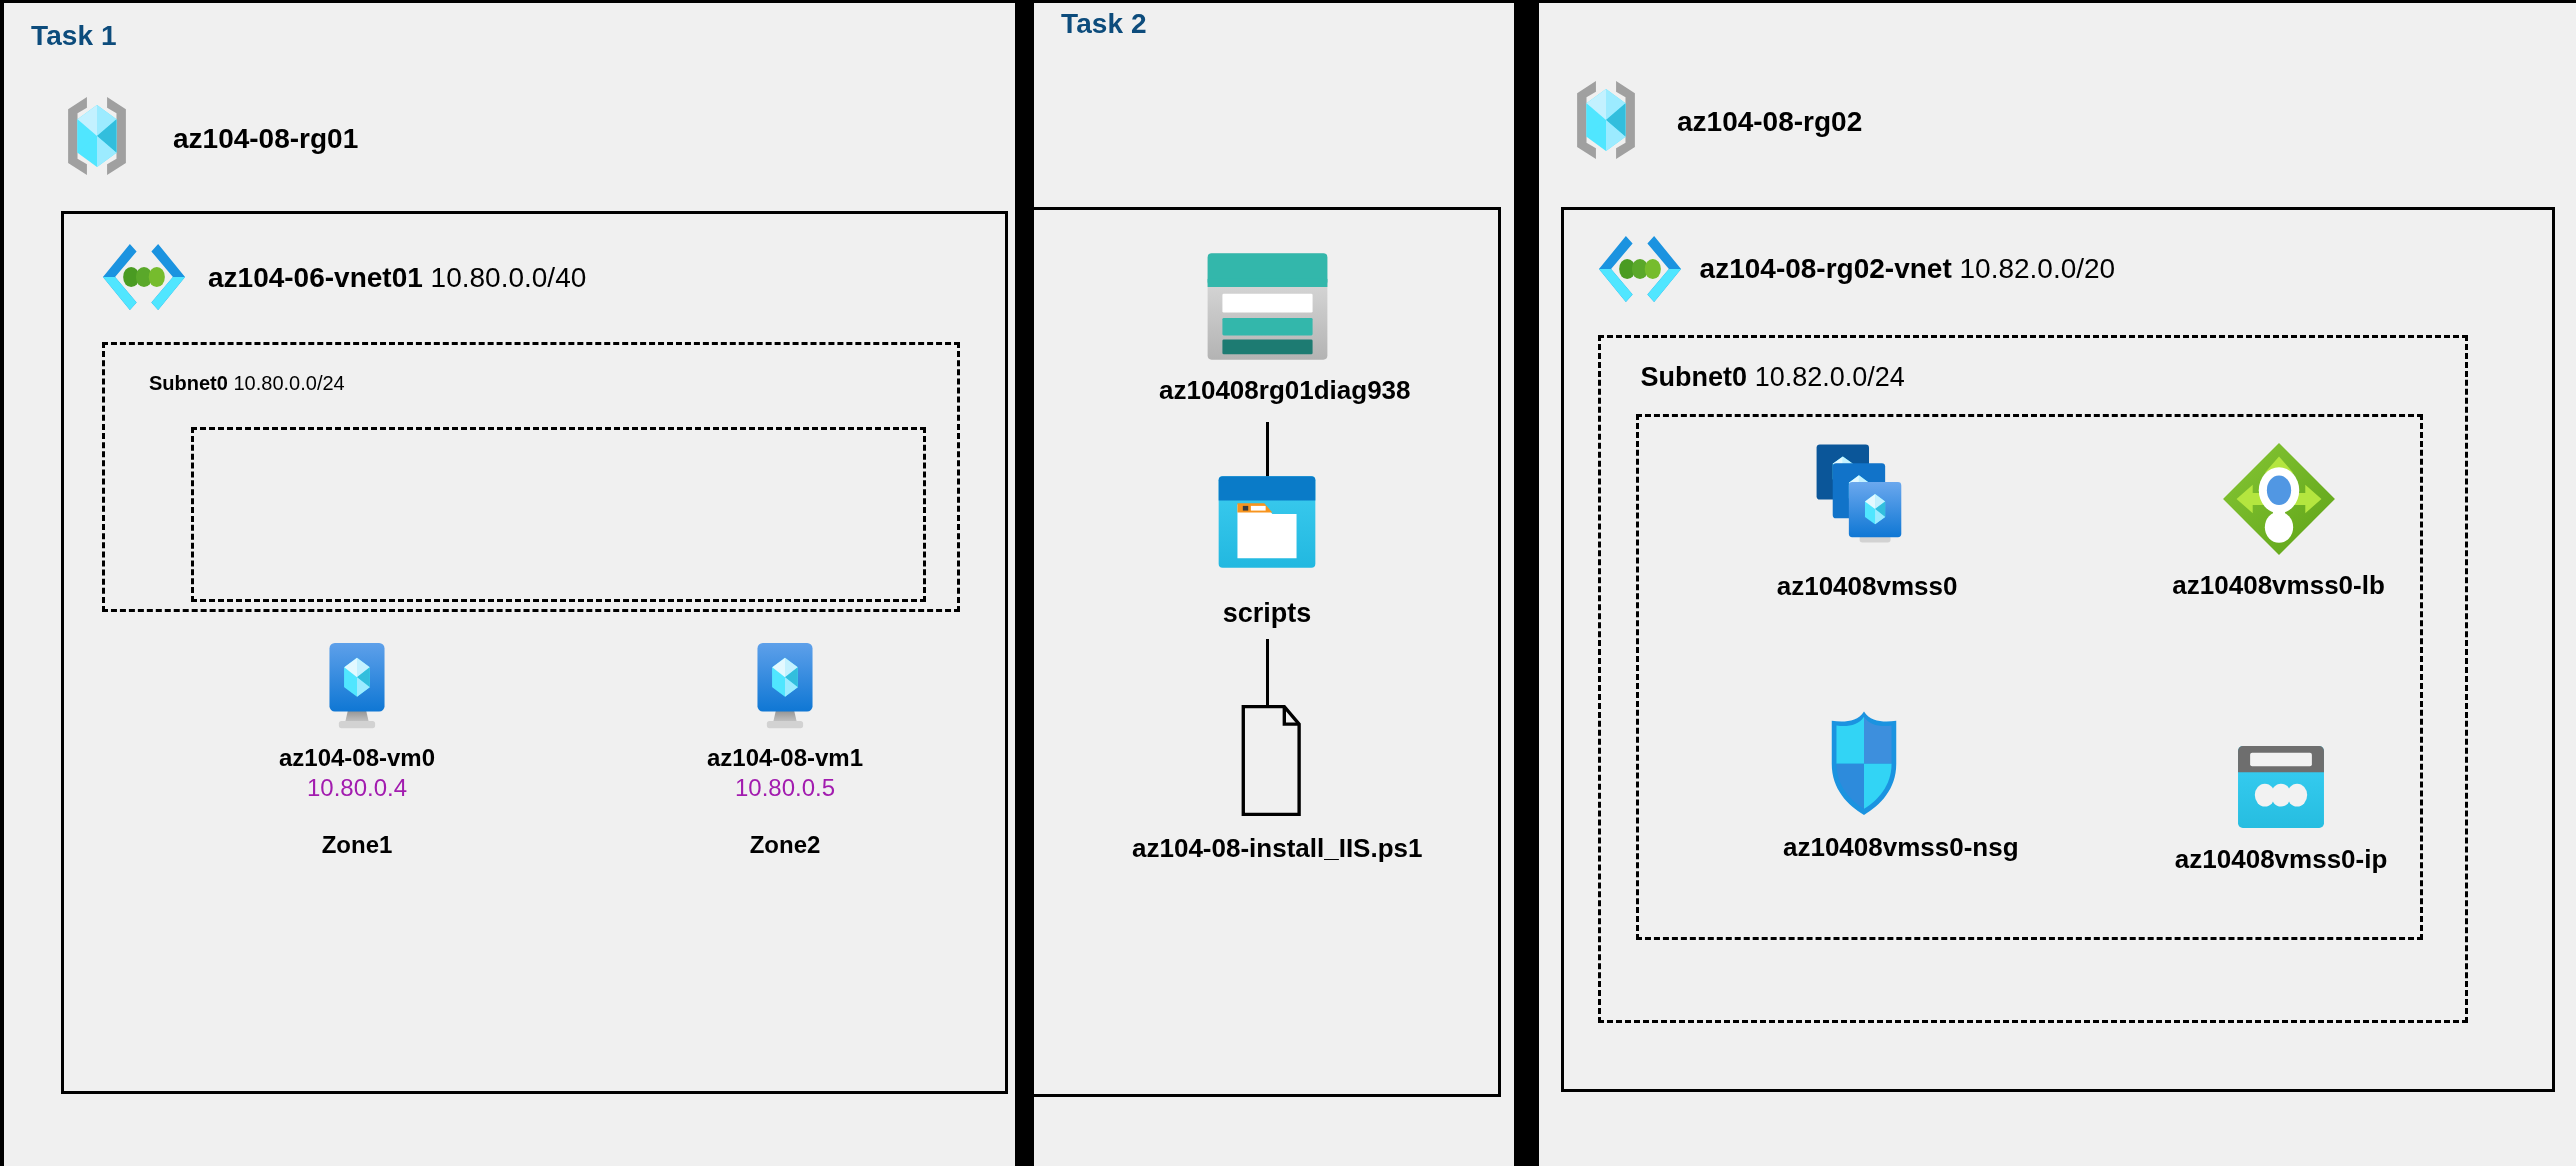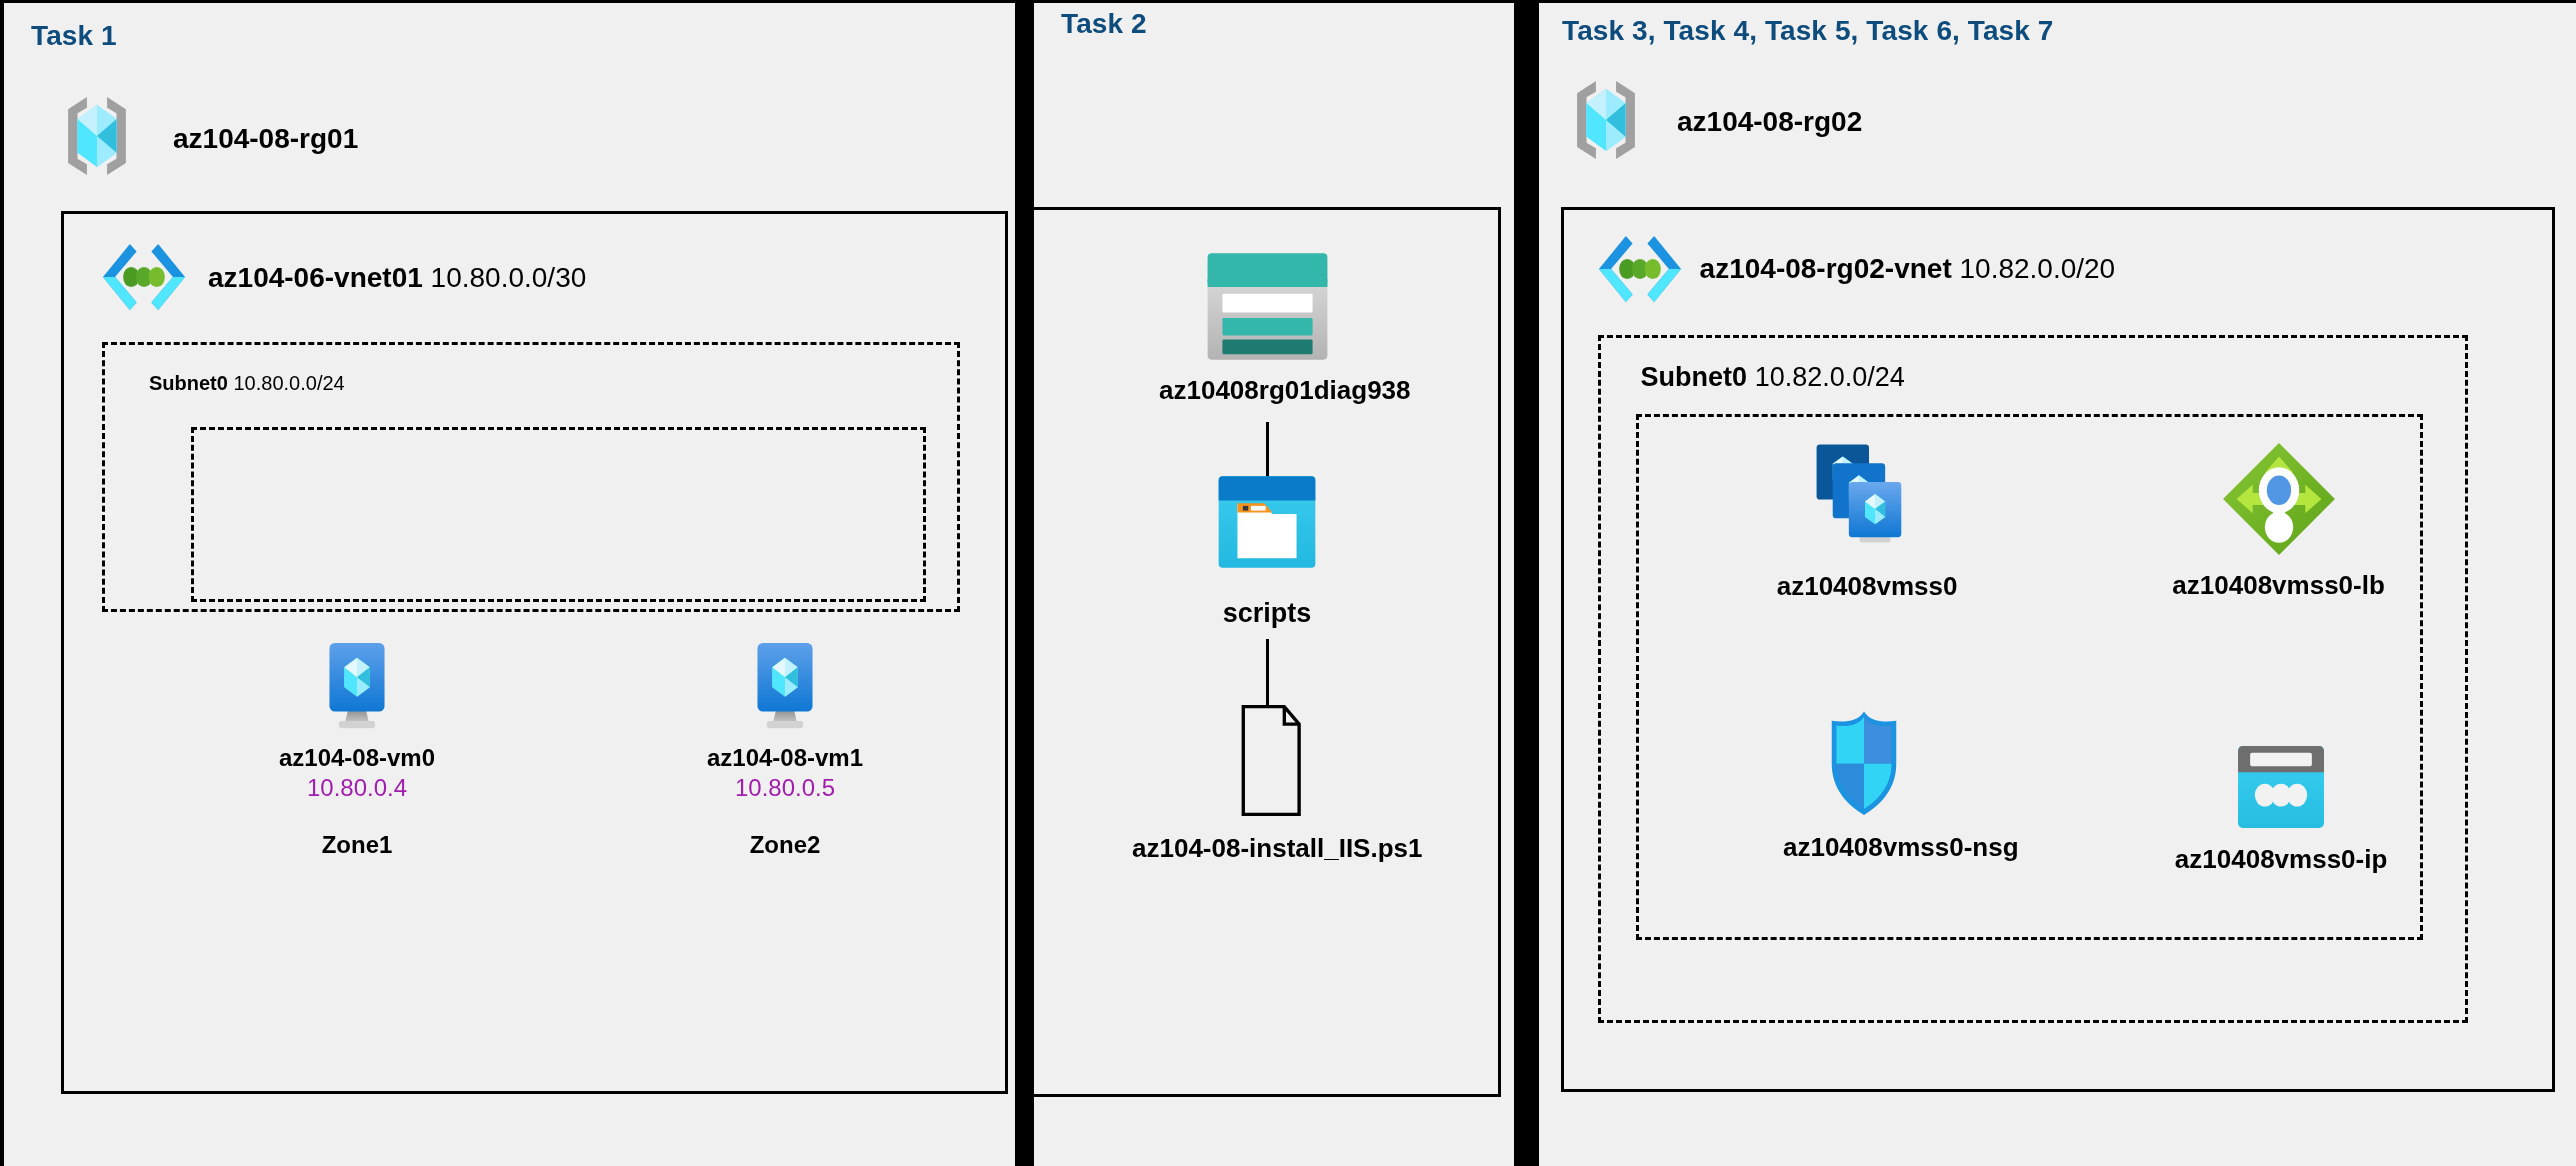--- a/index.html
+++ b/index.html
@@ -84,21 +84,21 @@
           <path d="M44 6 L54 17 L22 55 L54 93 L44 104 L4 55 Z" fill="#1b93e0"></path>
           <path d="M22 55 L54 93 L44 104 L4 55 Z" fill="#50e6ff"></path>
           <path d="M86 6 L76 17 L108 55 L76 93 L86 104 L126 55 Z" fill="#1b93e0"></path>
           <path d="M108 55 L76 93 L86 104 L126 55 Z" fill="#50e6ff"></path>
           <ellipse cx="46" cy="55" rx="12" ry="15" fill="#4a9b22"></ellipse>
           <ellipse cx="65" cy="55" rx="12" ry="15" fill="#5aa82a"></ellipse>
           <ellipse cx="84" cy="55" rx="12" ry="15" fill="#76bc2d"></ellipse>
         </svg>
       </div>
       <div class="res-label" style="left:144px; top:48px; font-size:28px;">
-        <b>az104-06-vnet01</b><span>&nbsp;</span><span class="cidr">10.80.0.0/30</span>
+        <b>az104-06-vnet01</b><span>&nbsp;</span><span class="cidr">10.80.0.0/40</span>
       </div>
 
       <div class="dashed-box" style="left:38px; top:128px; width:858px; height:270px;">
         <div class="res-label" style="left:44px; top:27px; font-size:20px;">
           <b>Subnet0</b><span>&nbsp;</span><span class="cidr">10.80.0.0/24</span>
         </div>
 
         <div class="dashed-box" style="left:86px; top:82px; width:735px; height:175px;"></div>
       </div>
 
@@ -225,21 +225,20 @@
       </div>
       <div class="cap" style="margin-top:17px; font-size:26px;">az104-08-install_IIS.ps1</div>
     </div>
 
   </div>
 
   <div class="divider" style="left:1514px; width:26px;"></div>
 
   <div class="panel" style="left:1539px; top:3.4px; width:1037px; height:1163px;">
 
-    <div class="task-title" style="left:23px; top:12px;">Task 3, Task 4, Task 5, Task 6, Task 7</div>
 
     <div style="position:absolute; left:27px; top:74px; width:80px; height:86px;">
       <svg viewBox="0 0 118 128" width="80" height="86">
         <path d="M44 6 L16 24 L16 104 L44 122 L44 106 L30 98 L30 30 L44 22 Z" fill="#a0a0a0"></path>
         <path d="M74 6 L102 24 L102 104 L74 122 L74 106 L88 98 L88 30 L74 22 Z" fill="#a0a0a0"></path>
         <path d="M59 18 L88 39 L88 89 L59 110 L30 89 L30 39 Z" fill="#50e6ff"></path>
         <path d="M59 18 L88 39 L59 64 Z" fill="#9cebff"></path>
         <path d="M59 64 L88 39 L88 89 Z" fill="#32bedd"></path>
         <path d="M59 64 L88 89 L59 110 Z" fill="#9cebff"></path>
         <path d="M59 64 L30 89 L30 39 Z" fill="#50e6ff"></path>

